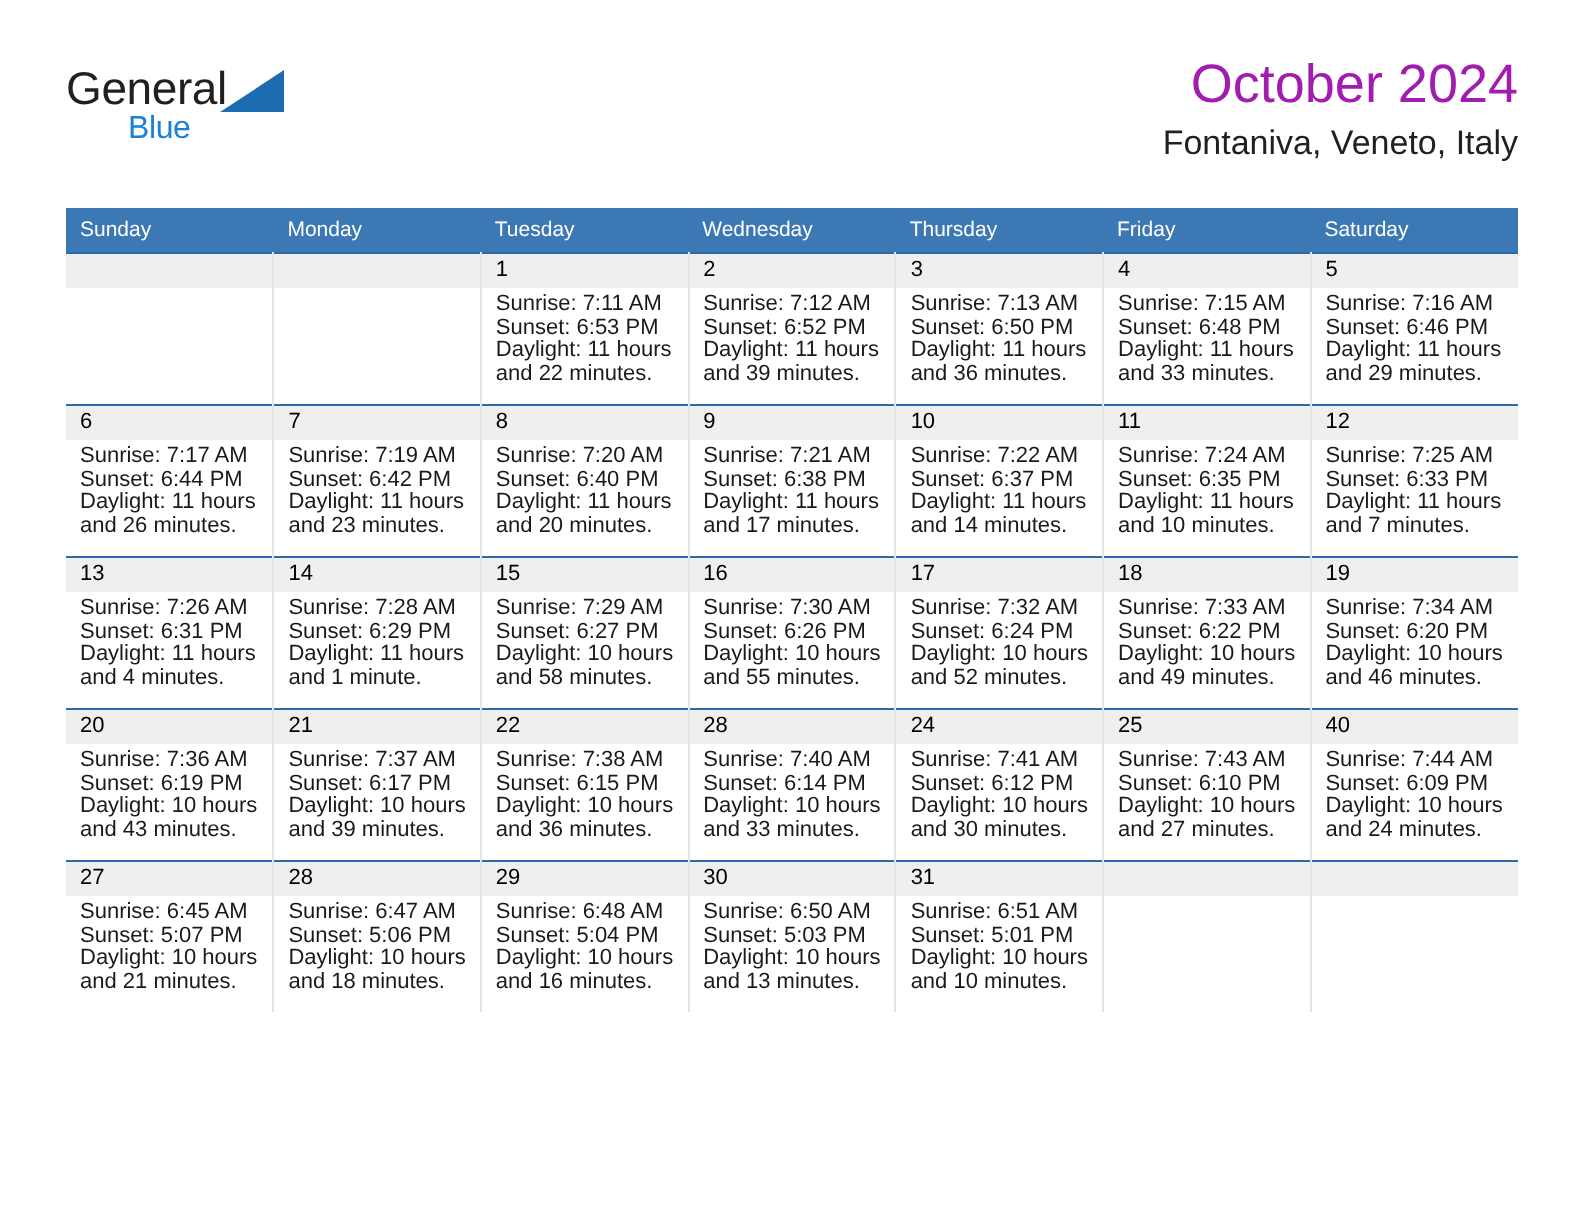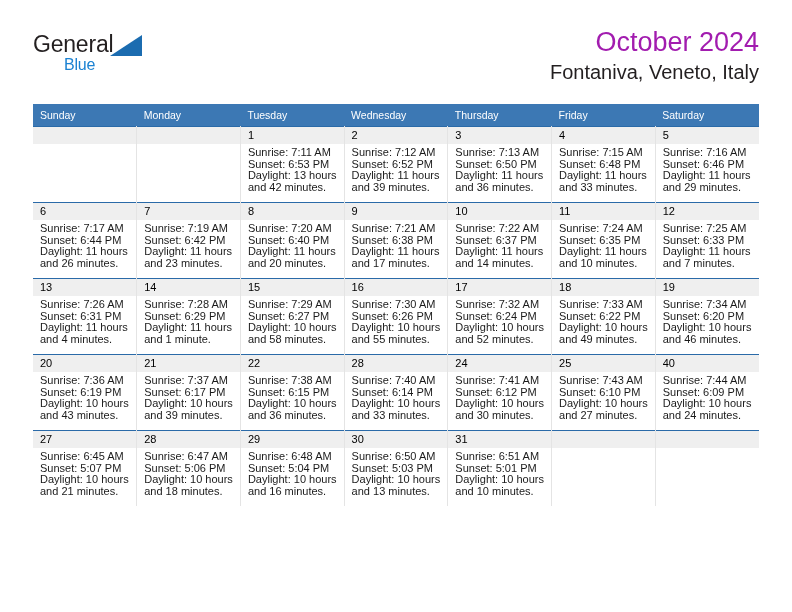--- a/index.html
+++ b/index.html
@@ -72,21 +72,21 @@
     text-align: right;
   }
   .cal-title {
     font-size: 27px;
     line-height: 32px;
     color: #a21caf;
     font-weight: normal;
     white-space: nowrap;
   }
   .cal-subtitle {
-    font-size: 20px;
+    font-size: 17px;
     line-height: 20px;
     margin-top: 4px;
     color: #231f20;
     white-space: nowrap;
   }
 
   
   .calendar {
     position: absolute;
     left: 33px;
@@ -182,21 +182,21 @@
             <div class="daynum-band empty"></div>
           </td>
           <td>
             <div class="daynum-band empty"></div>
           </td>
           <td>
             <div class="daynum-band">1</div>
             <div class="cell-body">
               <div>Sunrise: 7:11 AM</div>
               <div>Sunset: 6:53 PM</div>
-              <div class="daylight">Daylight: 13 hours and 42 minutes.</div>
+              <div class="daylight">Daylight: 11 hours and 22 minutes.</div>
             </div>
           </td>
           <td>
             <div class="daynum-band">2</div>
             <div class="cell-body">
               <div>Sunrise: 7:12 AM</div>
               <div>Sunset: 6:52 PM</div>
               <div class="daylight">Daylight: 11 hours and 39 minutes.</div>
             </div>
           </td>

